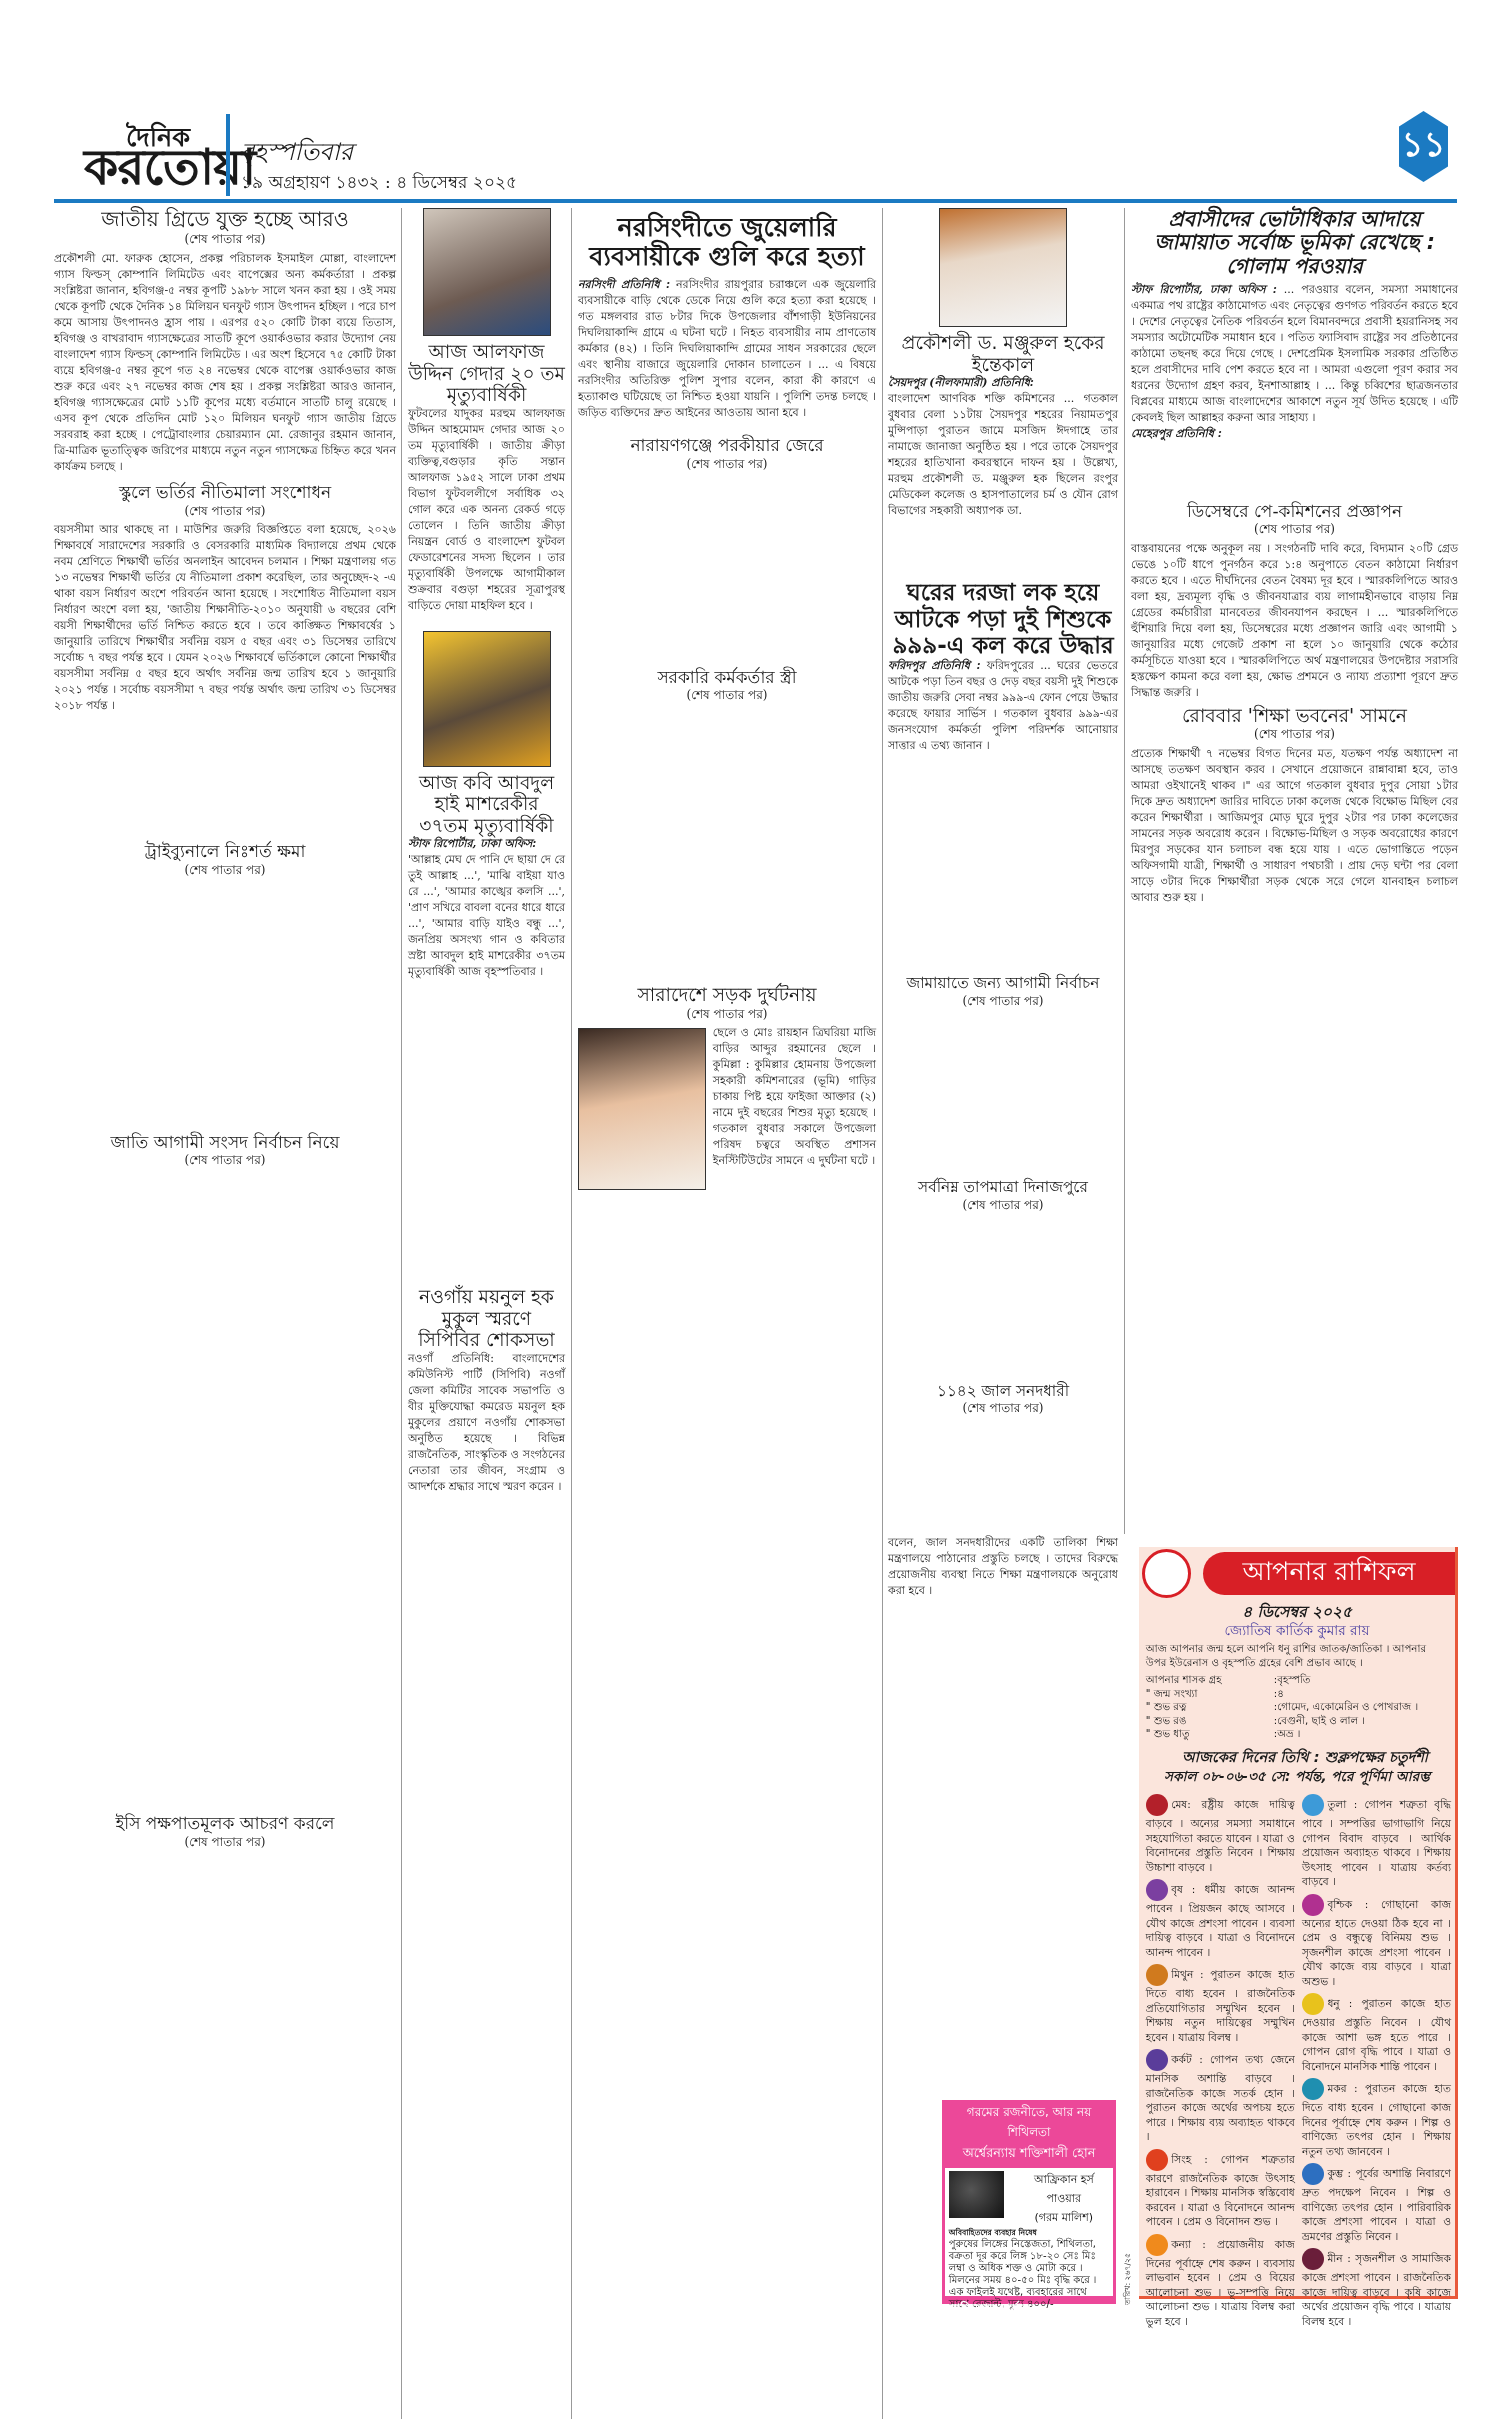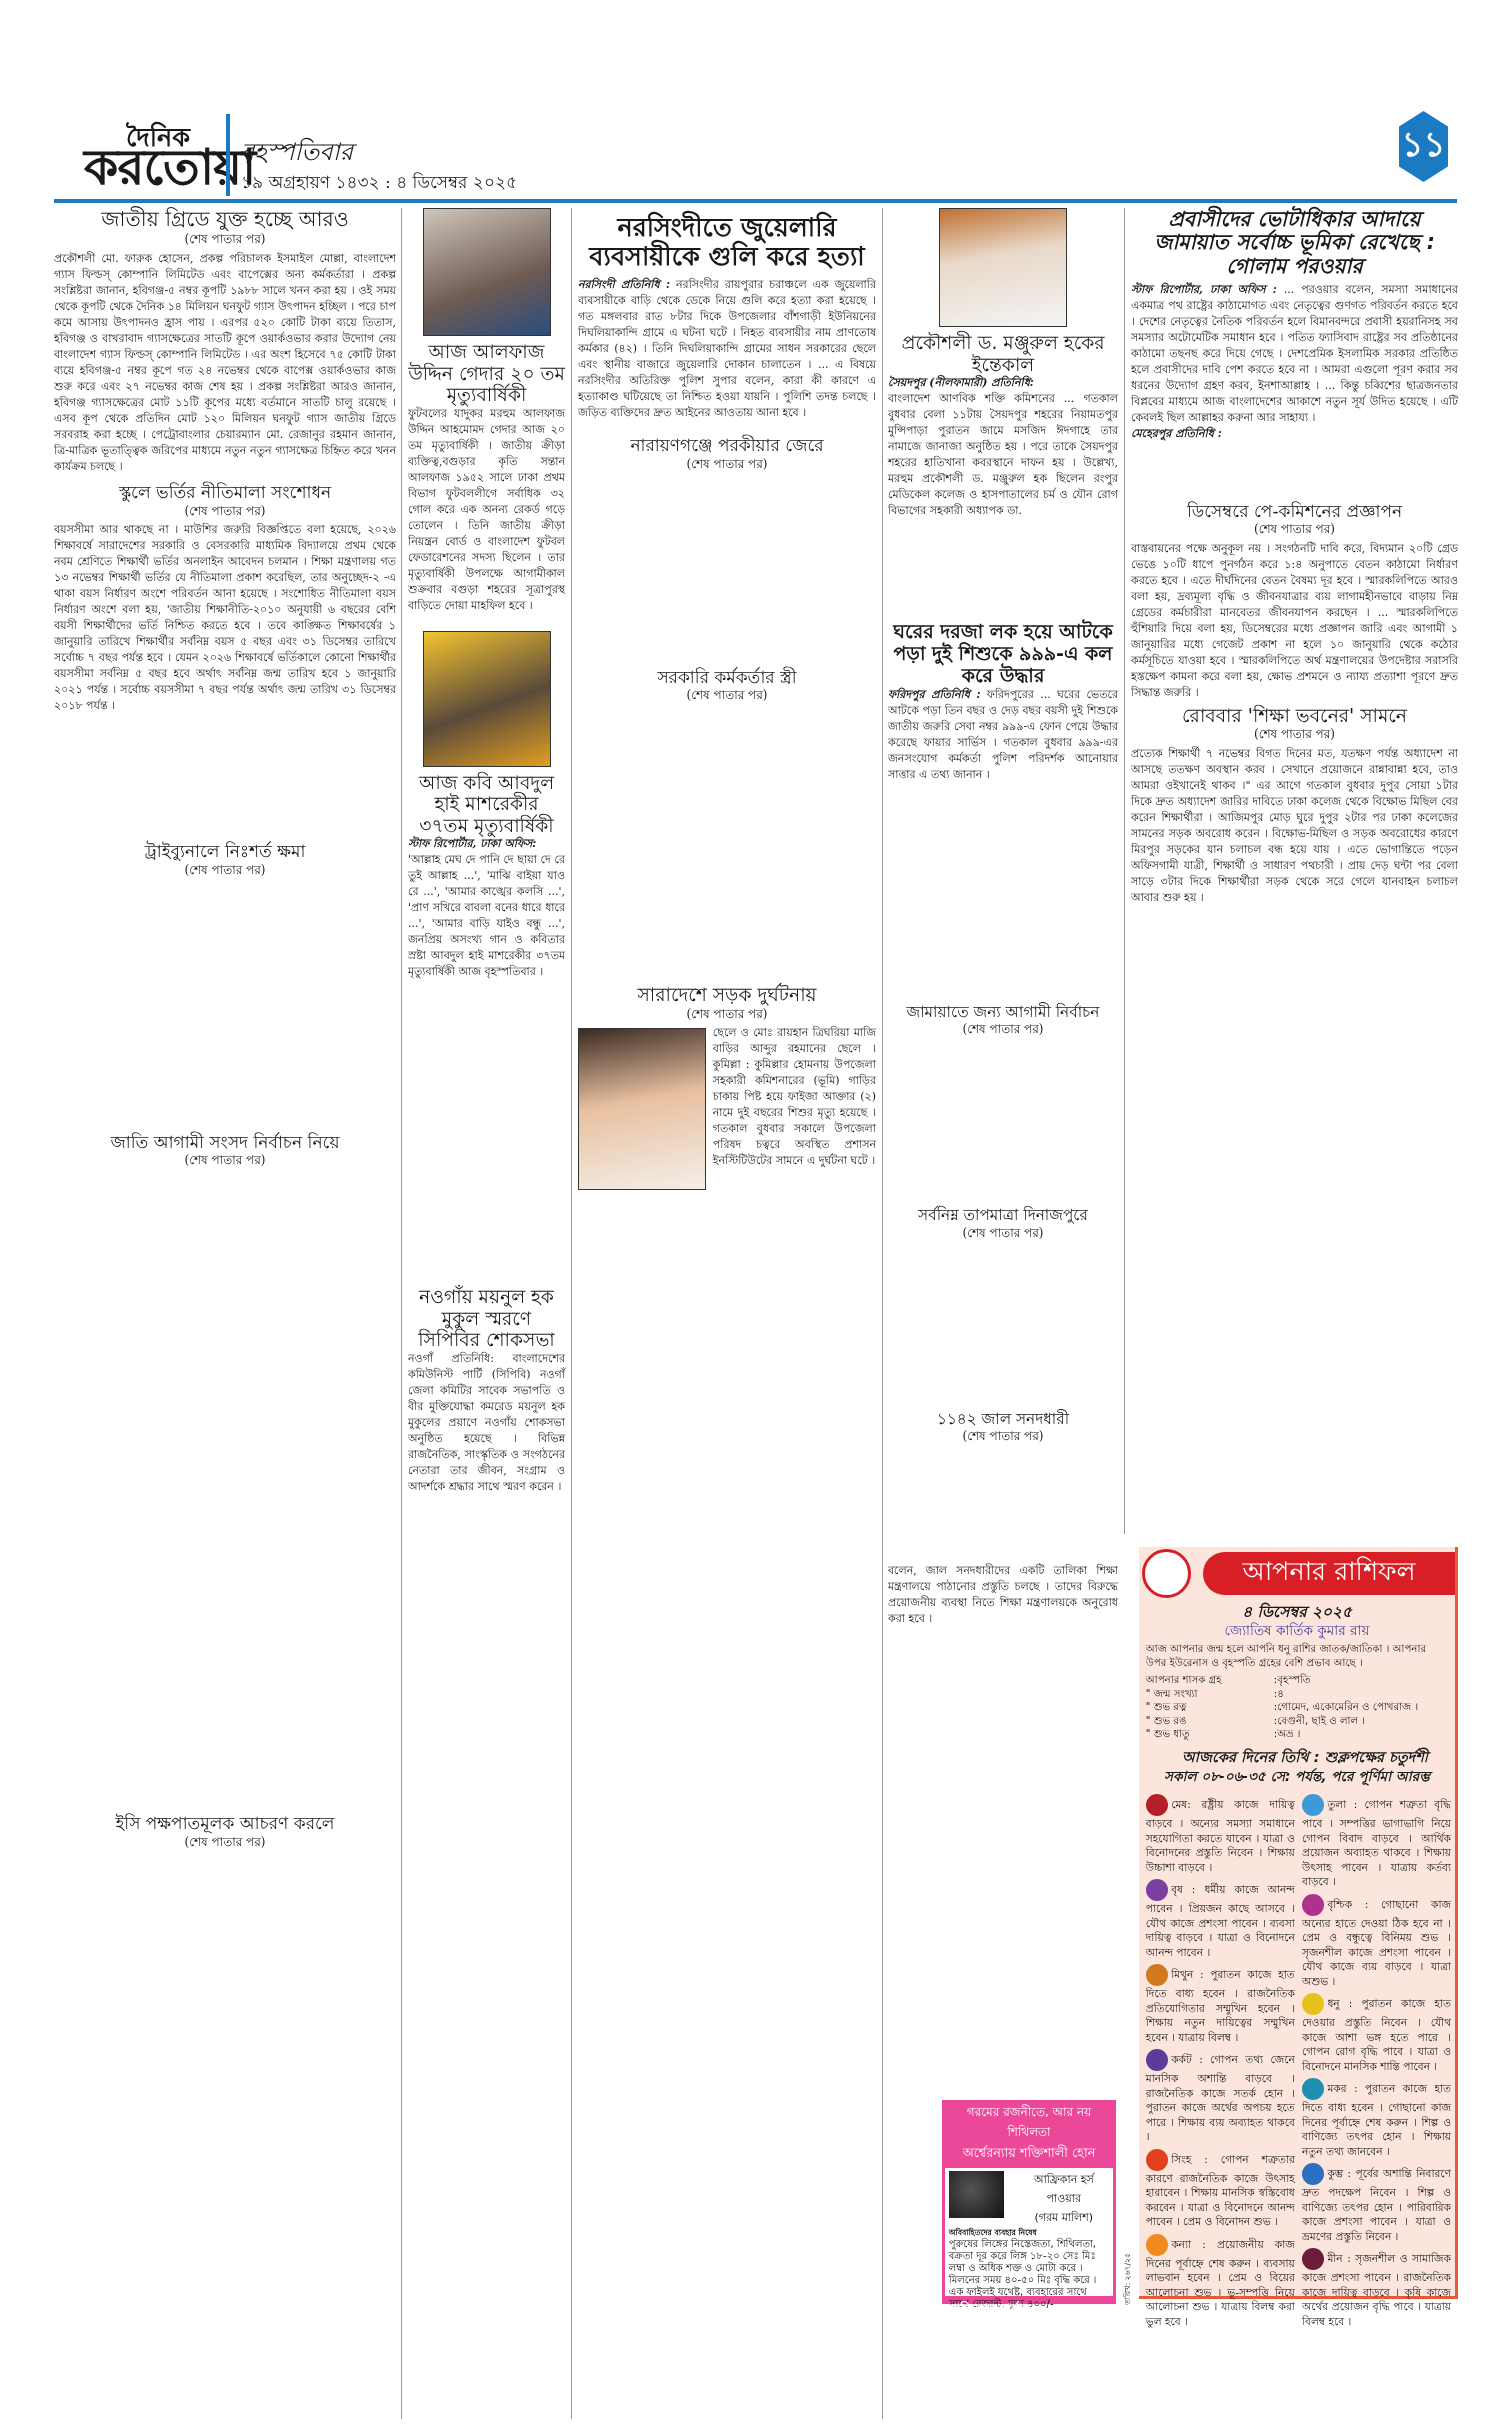--- a/index.html
+++ b/index.html
@@ -81,21 +81,21 @@
   <div class="photo" style="float:left;width:128px;height:162px;margin:3.4px 6.8px 3.4px 0;background:linear-gradient(170deg,#3a2a22,#e8c0a0 45%,#f4efe8)"></div>
   <p>ছেলে ও মোঃ রায়হান ত্রিঘরিয়া মাজি বাড়ির আব্দুর রহমানের ছেলে । কুমিল্লা : কুমিল্লার হোমনায় উপজেলা সহকারী কমিশনারের (ভূমি) গাড়ির চাকায় পিষ্ট হয়ে ফাইজা আক্তার (২) নামে দুই বছরের শিশুর মৃত্যু হয়েছে । গতকাল বুধবার সকালে উপজেলা পরিষদ চত্বরে অবস্থিত প্রশাসন ইনস্টিটিউটের সামনে এ দুর্ঘটনা ঘটে ।</p>
 </div>
 <div class="vline" style="left:882px;top:208px;height:2211px"></div>
 
 <div class="col" style="left:888px;top:208px;width:230px">
   <div class="photo" style="width:128px;height:119px;margin:0 auto 5.1px;background:linear-gradient(170deg,#c07030,#e8d8c8 40%,#f4f4f4)"></div>
   <div class="hd" style="font-size:18.7px">প্রকৌশলী ড. মঞ্জুরুল হকের ইন্তেকাল</div>
   <div class="byline">সৈয়দপুর (নীলফামারী) প্রতিনিধি:</div>
   <p>বাংলাদেশ আণবিক শক্তি কমিশনের ... গতকাল বুধবার বেলা ১১টায় সৈয়দপুর শহরের নিয়ামতপুর মুন্সিপাড়া পুরাতন জামে মসজিদ ঈদগাহে তার নামাজে জানাজা অনুষ্ঠিত হয় । পরে তাকে সৈয়দপুর শহরের হাতিখানা কবরস্থানে দাফন হয় । উল্লেখ্য, মরহুম প্রকৌশলী ড. মঞ্জুরুল হক ছিলেন রংপুর মেডিকেল কলেজ ও হাসপাতালের চর্ম ও যৌন রোগ বিভাগের সহকারী অধ্যাপক ডা.</p>
-  <div class="hd" style="font-size:19px;font-weight:bold;margin-top:102px">ঘরের দরজা লক হয়ে আটকে পড়া দুই শিশুকে ৯৯৯-এ কল করে উদ্ধার</div>
+  <div class="hd" style="font-size:23px;font-weight:bold;margin-top:60px">ঘরের দরজা লক হয়ে আটকে পড়া দুই শিশুকে ৯৯৯-এ কল করে উদ্ধার</div>
   <p><span class="byline">ফরিদপুর প্রতিনিধি :</span> <span>ফরিদপুরের ... ঘরের ভেতরে আটকে পড়া তিন বছর ও দেড় বছর বয়সী দুই শিশুকে জাতীয় জরুরি সেবা নম্বর ৯৯৯-এ ফোন পেয়ে উদ্ধার করেছে ফায়ার সার্ভিস । গতকাল বুধবার ৯৯৯-এর জনসংযোগ কর্মকর্তা পুলিশ পরিদর্শক আনোয়ার সাত্তার এ তথ্য জানান ।</span></p>
   <div class="hd" style="font-size:15.3px;margin-top:221px">জামায়াতে জন্য আগামী নির্বাচন</div>
   <div class="sub">(শেষ পাতার পর)</div>
   <div class="hd" style="font-size:15.3px;margin-top:170px">সর্বনিম্ন তাপমাত্রা দিনাজপুরে</div>
   <div class="sub">(শেষ পাতার পর)</div>
   <div class="hd" style="font-size:15.3px;margin-top:170px">১১৪২ জাল সনদধারী</div>
   <div class="sub">(শেষ পাতার পর)</div>
   <p style="margin-top:119px">বলেন, জাল সনদধারীদের একটি তালিকা শিক্ষা মন্ত্রণালয়ে পাঠানোর প্রস্তুতি চলছে । তাদের বিরুদ্ধে প্রয়োজনীয় ব্যবস্থা নিতে শিক্ষা মন্ত্রণালয়কে অনুরোধ করা হবে ।</p>
 </div>
 

